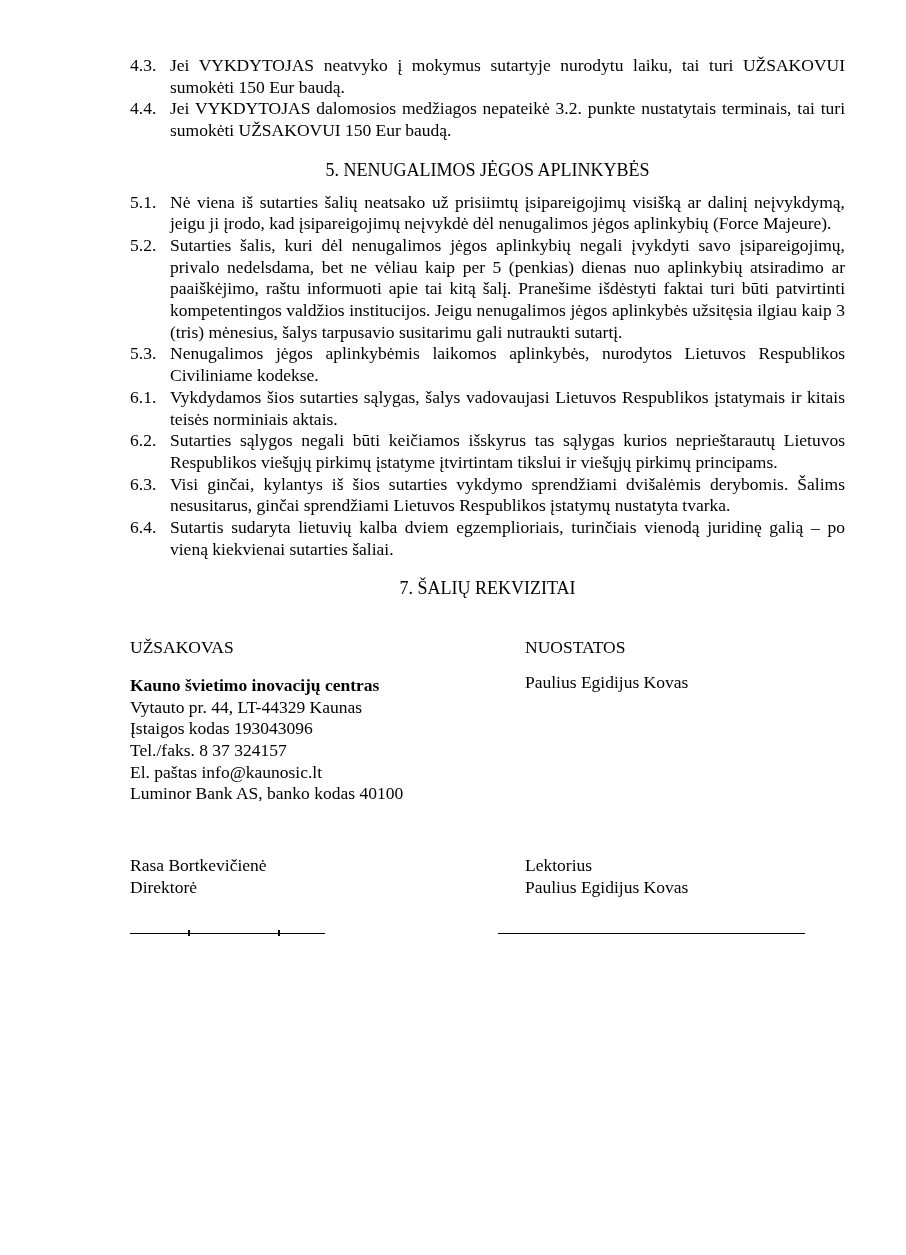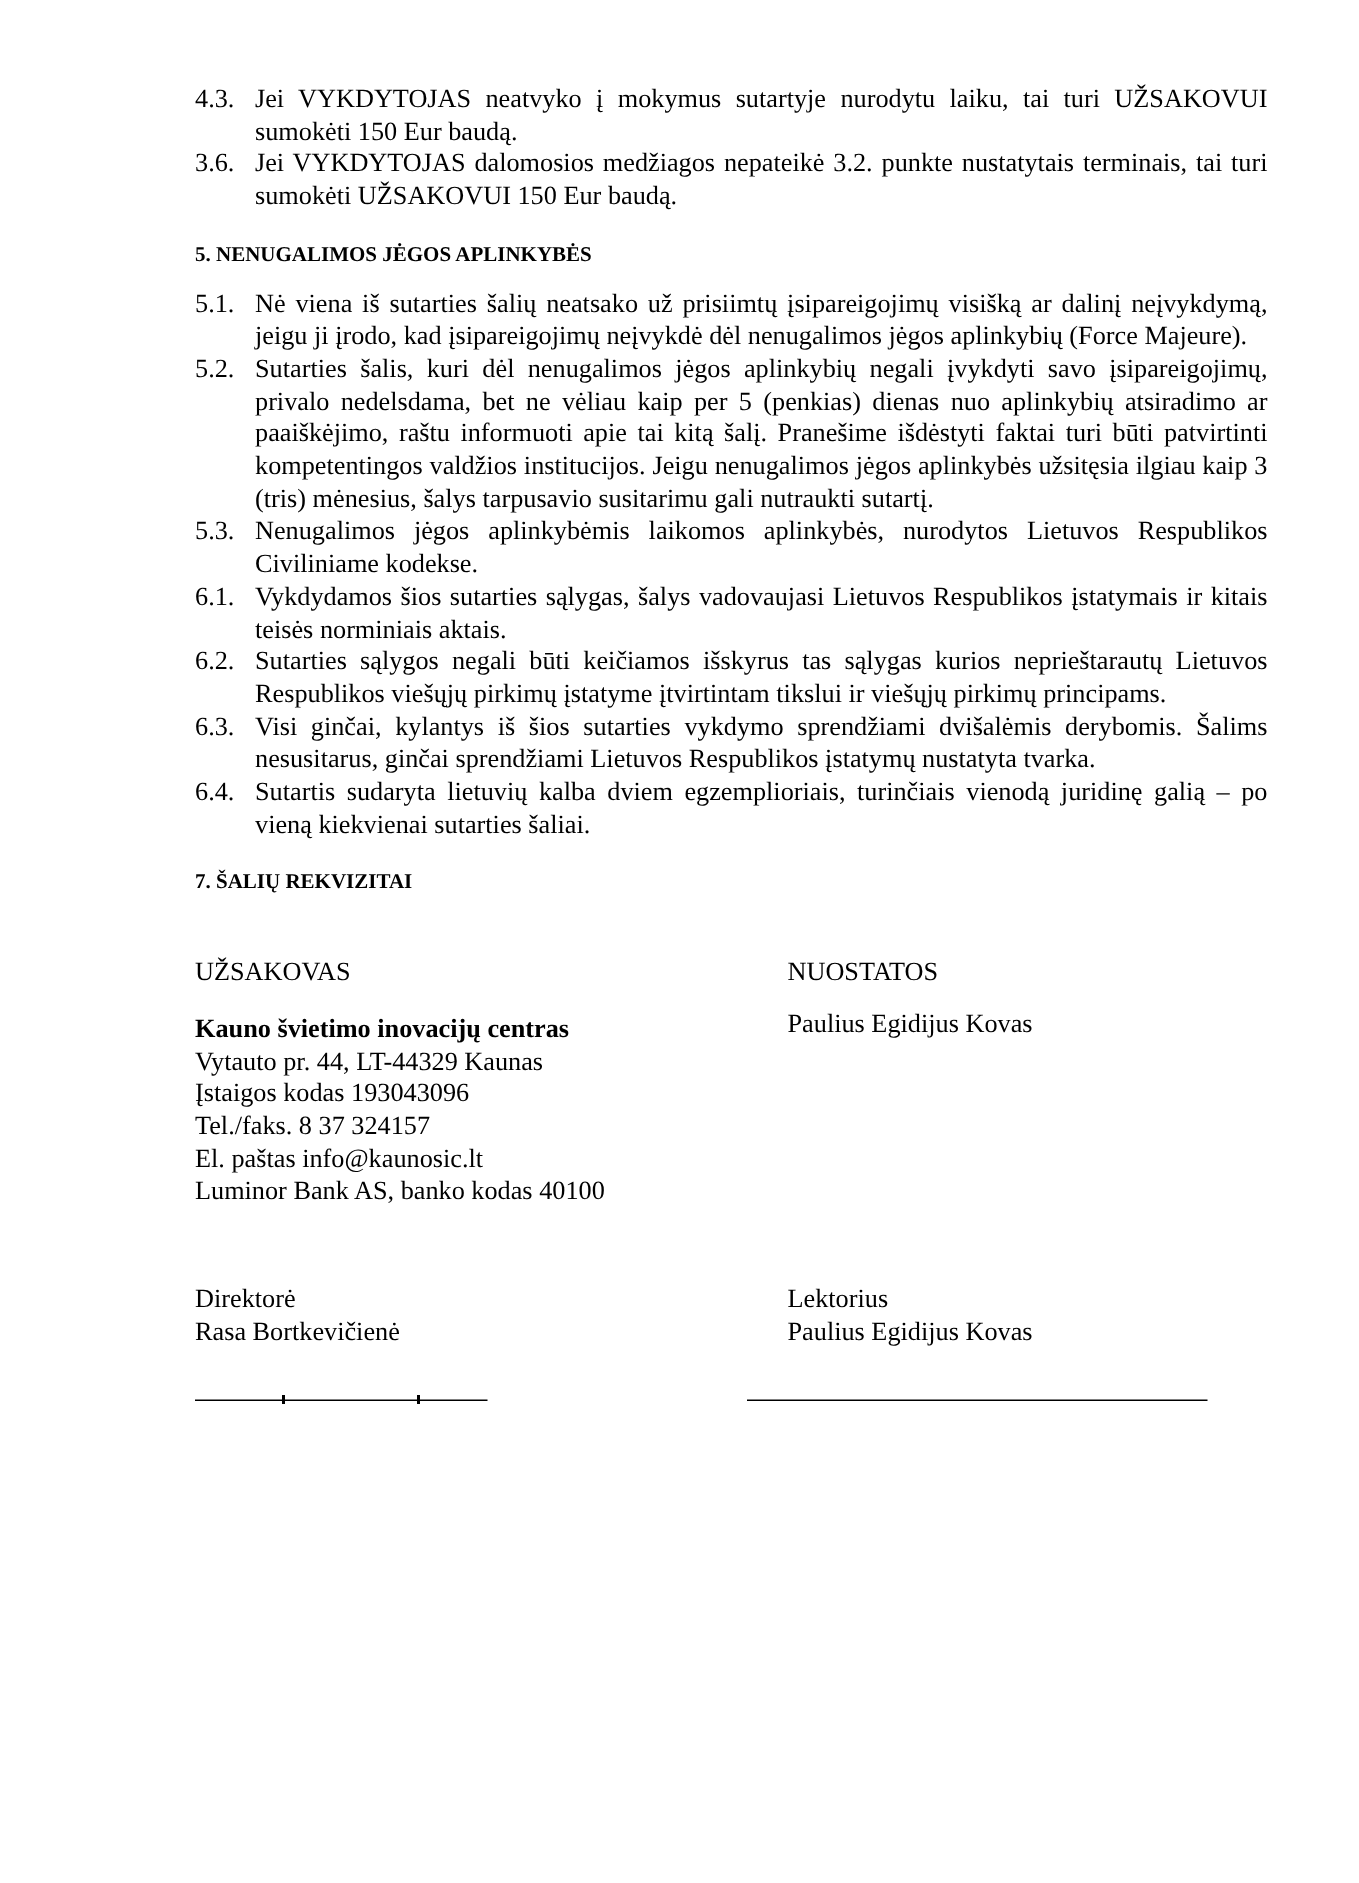--- a/index.html
+++ b/index.html
@@ -25,24 +25,24 @@
     padding-left: 40px;
     text-align: justify;
   }
   .clause-num {
     position: absolute;
     left: 0;
     top: 0;
     text-align: left;
   }
   .sec-heading {
-    font-weight: bold;
-    text-align: left;
+    font-weight: normal;
+    text-align: center;
     margin: 18px 0 10px 0;
-    font-size: 14px;
+    font-size: 18px;
     line-height: 21.7px;
   }
   .parties {
     display: grid;
     grid-template-columns: 395px auto;
     margin-top: 37px;
   }
   .party-header {
     font-weight: normal;
     margin-bottom: 13px;
@@ -86,21 +86,21 @@
 </head>
 <body>
 
 <div class="content">
 
   <div class="clause">
     <span class="clause-num">4.3.</span>
     <span>Jei VYKDYTOJAS neatvyko į mokymus sutartyje nurodytu laiku, tai turi UŽSAKOVUI sumokėti 150 Eur baudą.</span>
   </div>
   <div class="clause">
-    <span class="clause-num">3.6.</span>
+    <span class="clause-num">4.4.</span>
     <span>Jei VYKDYTOJAS dalomosios medžiagos nepateikė 3.2. punkte nustatytais terminais, tai turi sumokėti UŽSAKOVUI 150 Eur baudą.</span>
   </div>
 
   <div class="sec-heading">5. NENUGALIMOS JĖGOS APLINKYBĖS</div>
   <div class="clause">
     <span class="clause-num">5.1.</span>
     <span>Nė viena iš sutarties šalių neatsako už prisiimtų įsipareigojimų visišką ar dalinį neįvykdymą, jeigu ji įrodo, kad įsipareigojimų neįvykdė dėl nenugalimos jėgos aplinkybių (Force Majeure).</span>
   </div>
   <div class="clause">
     <span class="clause-num">5.2.</span>
@@ -141,22 +141,22 @@
       <div>Luminor Bank AS, banko kodas 40100</div>
     </div>
     <div>
       <div class="party-header">NUOSTATOS</div>
       <div>Paulius Egidijus Kovas</div>
     </div>
   </div>
 
   <div class="signatures">
     <div>
+      <div>Rasa Bortkevičienė</div>
       <div>Direktorė</div>
-      <div>Rasa Bortkevičienė</div>
     </div>
     <div>
       <div>Lektorius</div>
       <div>Paulius Egidijus Kovas</div>
     </div>
   </div>
 
   <div class="sig-lines">
     <div>
       <div class="sig-line sig-line-left">

